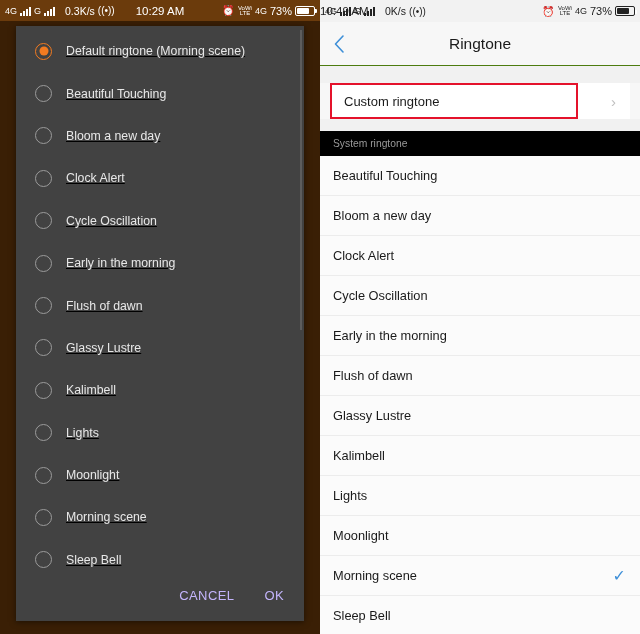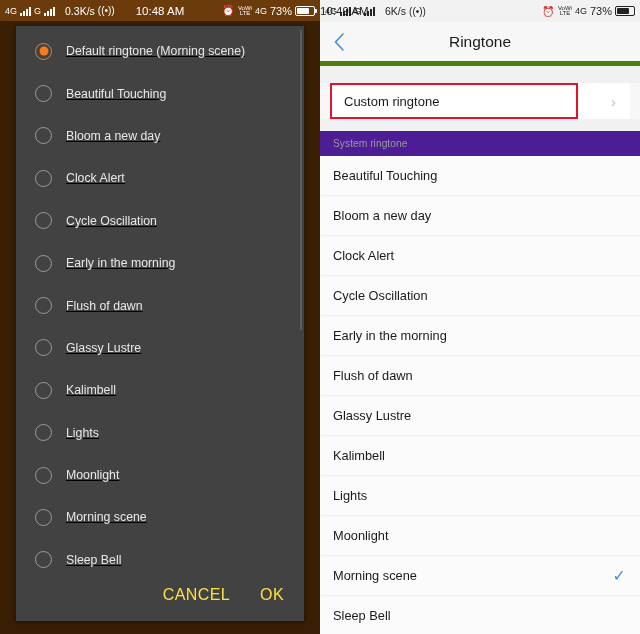--- a/index.html
+++ b/index.html
@@ -98,22 +98,22 @@
     color: #e8e8e8;
     font-size: 12.3px;
     white-space: nowrap;
   }
   .dlg-actions {
     height: 52px;
     display: flex; align-items: center; justify-content: flex-end;
     padding-right: 20px; gap: 30px;
   }
   .dlg-btn {
-    color: #fde047;
-    font-size: 16px;
+    color: #c4b5fd;
+    font-size: 13px;
     letter-spacing: .4px;
     background: none; border: none;
     font-family: "Liberation Sans", sans-serif;
     cursor: pointer;
   }
   .left-scrollbar {
     position: absolute;
     right: 18.5px; top: 30px;
     width: 2px; height: 300px;
     background: #5d5d5d;
@@ -141,21 +141,21 @@
   .r-statusbar .batt b { background: #232323; }
   .r-sb-left { display: flex; align-items: center; gap: 3px; }
   .r-sb-center { position: absolute; left: 0; right: 0; font-size: 11.5px; }
   .r-sb-right { margin-left: auto; display: flex; align-items: center; gap: 3px; z-index: 2; }
 
   .r-header {
     height: 44px;
     background: #f7f7f7;
     display: flex; align-items: center;
     position: relative;
-    border-bottom: 5px solid #4d7c0f;
+    border-bottom: 1px solid #4d7c0f;
   }
   .back-chevron {
     width: 38px; height: 44px;
     display: flex; align-items: center; justify-content: center;
     cursor: pointer;
   }
   .back-chevron svg { display: block; }
   .r-title {
     position: absolute; left: 0; right: 0;
     text-align: center;
@@ -180,21 +180,21 @@
     position: absolute;
     left: 10px; top: 0px;
     width: 248px; height: 36px;
     border: 2px solid #e4122b;
     pointer-events: none;
   }
   .after-custom-gap { height: 12px; background: #f1f1f1; }
 
   .section-hd {
     height: 25px;
-    background: #4c1d95;
+    background: #000000;
     display: flex; align-items: center;
     padding-left: 13px;
     font-size: 10.3px;
     color: #9a9a9a;
   }
   .list {
     background: #ffffff;
   }
   .list-row {
     height: 40px;
@@ -232,21 +232,21 @@
         <span class="net-label">G</span>
         <span class="bars">
             <i></i>
             <i></i>
             <i></i>
             <i></i>
           </span>
         <span class="spd">0.3K/s</span>
         <span class="wifi-cast">((•))</span>
       </div>
-      <div class="l-sb-center">10:48 AM</div>
+      <div class="l-sb-center">10:29 AM</div>
       <div class="l-sb-right">
         <span class="alarm-ic">⏰</span>
         <span class="volte-ic">
           <span>VoWi</span><br>
           <span>LTE</span>
         </span>
         <span class="fourg-ic">4G</span>
         <span>73%</span>
         <span class="batt">
             <b></b>
@@ -328,21 +328,21 @@
             <i></i>
             <i></i>
           </span>
         <span class="net-label">G</span>
         <span class="bars">
             <i></i>
             <i></i>
             <i></i>
             <i></i>
           </span>
-        <span class="spd">6K/s</span>
+        <span class="spd">0K/s</span>
         <span class="wifi-cast">((•))</span>
       </div>
       <div class="r-sb-center">10:49 AM</div>
       <div class="r-sb-right">
         <span class="alarm-ic">⏰</span>
         <span class="volte-ic">
           <span>VoWi</span><br>
           <span>LTE</span>
         </span>
         <span class="fourg-ic">4G</span>

